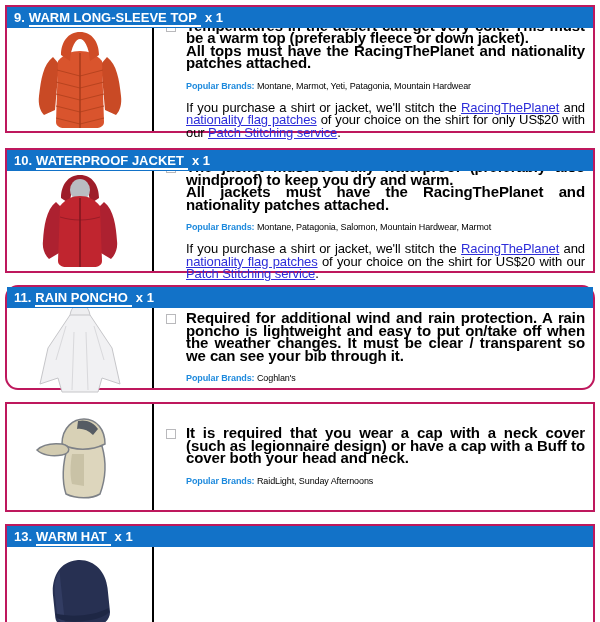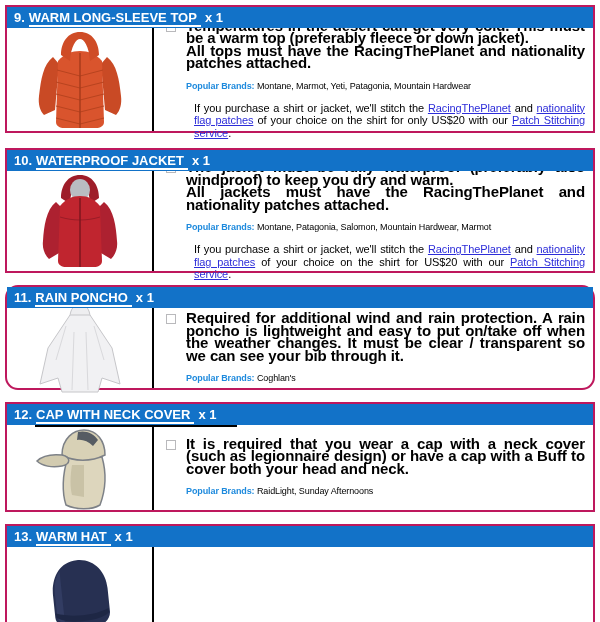--- a/index.html
+++ b/index.html
@@ -63,22 +63,22 @@
     margin:0;font-weight:bold;
     font-size:15px;line-height:12.5px;letter-spacing:-0.1px;
     text-align:justify;
   }
   .brands{
     margin:10px 0 0 0;
     font-size:9px;line-height:12px;letter-spacing:-0.1px;
   }
   .brands-label{color:#1e8add;font-weight:bold;}
   .note{
-    margin:10px 0 0 8px;
-    font-size:11px;line-height:12.5px;letter-spacing:-0.1px;
+    margin:10px 0 0 0;
+    font-size:13px;line-height:12.5px;letter-spacing:-0.1px;
     text-align:justify;
   }
   .note a.link{color:#2d2dd9;text-decoration:underline;}
 </style>
 </head>
 <body>
 
 <div class="doc">
 
   <div class="item s9">
@@ -158,24 +158,20 @@
           <div class="text-col">
             <p class="desc">Required for additional wind and rain protection. A rain poncho is lightweight and easy to put on/take off when the weather changes. It must be clear / transparent so we can see your bib through it.</p>
             <p class="brands"><span class="brands-label">Popular Brands:</span> <span>Coghlan's</span></p>
           </div>
         </div>
       </div>
     </div>
   </div>
 
   <div class="item s12">
-    <div class="hdr">
-      <span class="num">12.</span><span class="u">CAP WITH NECK COVER</span><span class="qty">x 1</span>
-      <div class="hdr-artifact"></div>
-    </div>
     <div class="body">
       <div class="cell-img">
         <svg width="92" height="86" viewBox="0 0 92 86">
           <path d="M34 32 C28 50 28 68 32 80 C42 85 58 85 66 80 C72 64 72 46 68 32Z" fill="#ddd6bd" stroke="#7d8187" stroke-width="1.5"></path>
           <path d="M38 40 C36 52 36 62 38 70 L50 72 L50 40Z" fill="#c9c2a6"></path>
           <path d="M28 30 C28 13 40 5 50 5 C63 5 71 16 71 30 C57 37 40 37 28 30Z" fill="#d8d1b6" stroke="#7d8187" stroke-width="1.5"></path>
           <path d="M44 7 C51 5 60 8 64 15 L59 21 C54 16 48 14 43 15Z" fill="#565c63"></path>
           <path d="M28 30 C18 29 8 31 3 36 C8 41 18 43 28 41 C37 39 37 32 28 30Z" fill="#d2cbb0" stroke="#7d8187" stroke-width="1.5"></path>
         </svg>
       </div>

